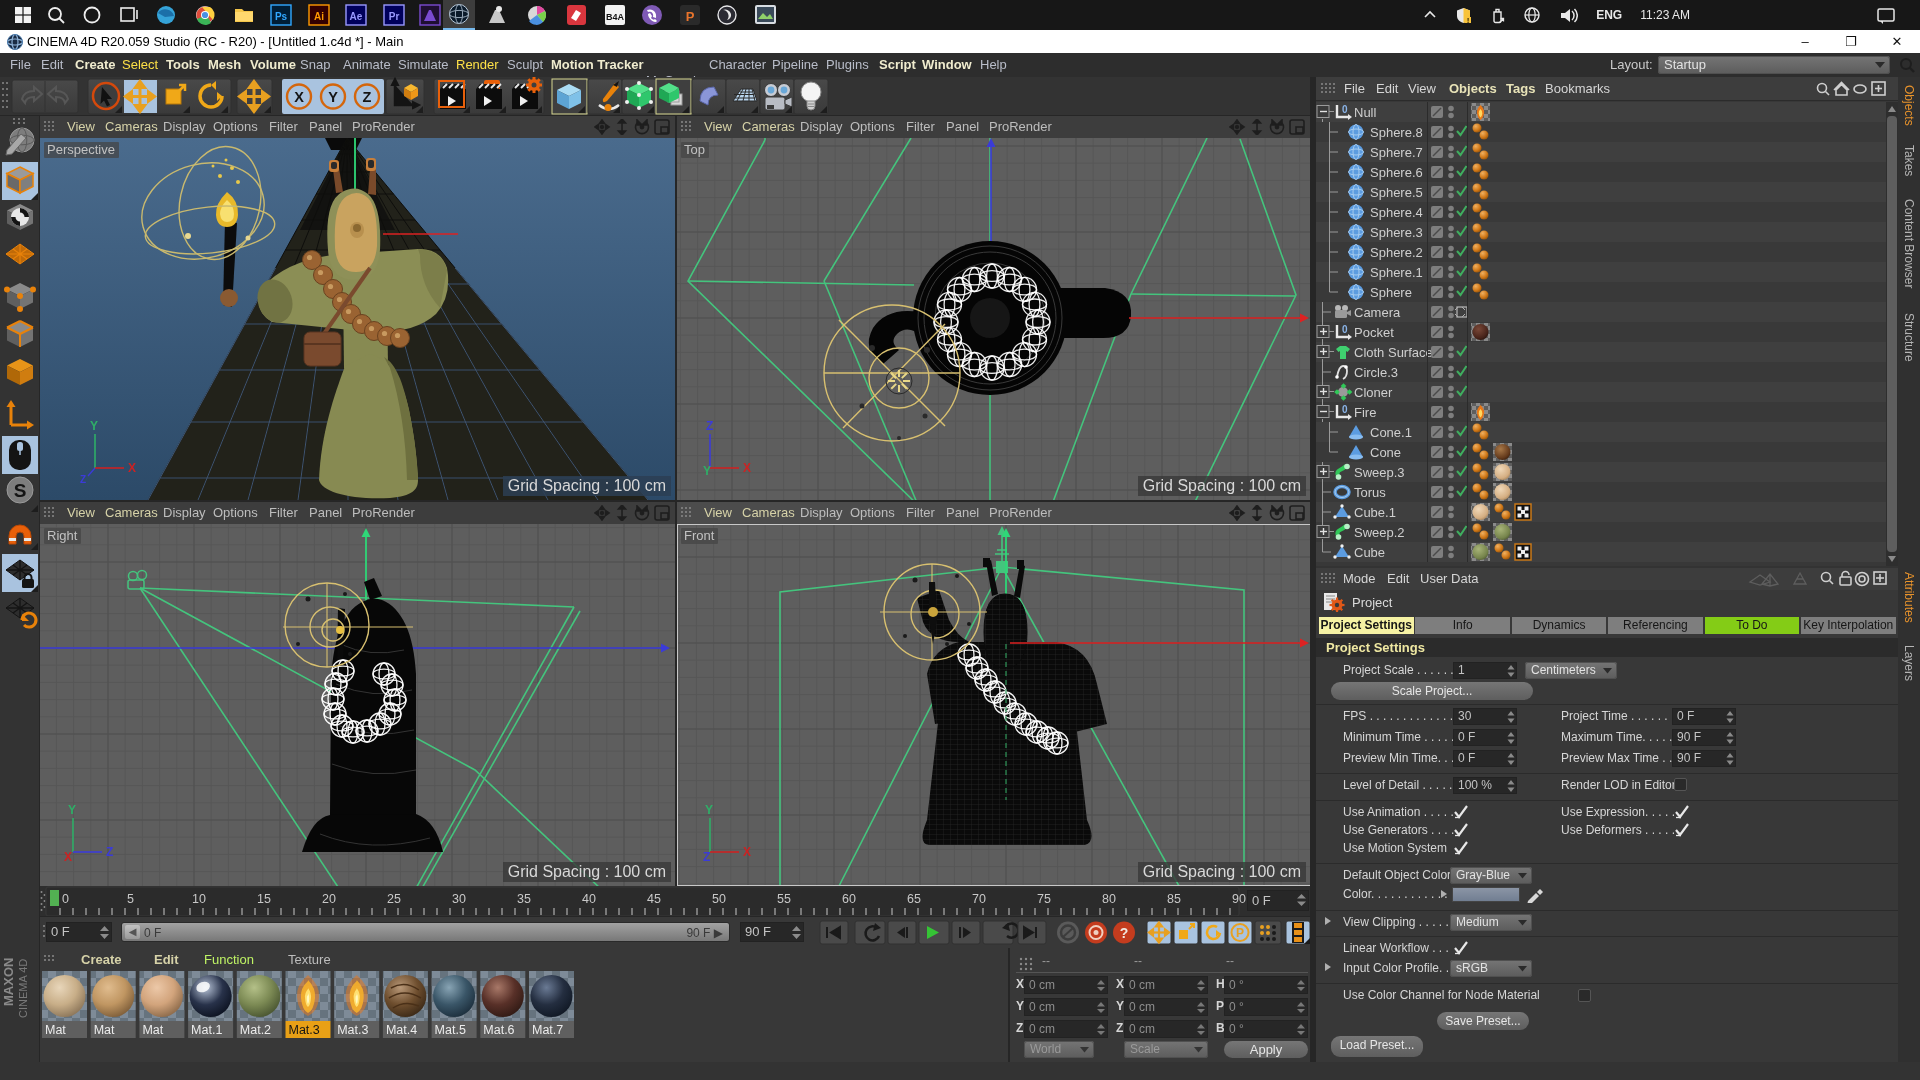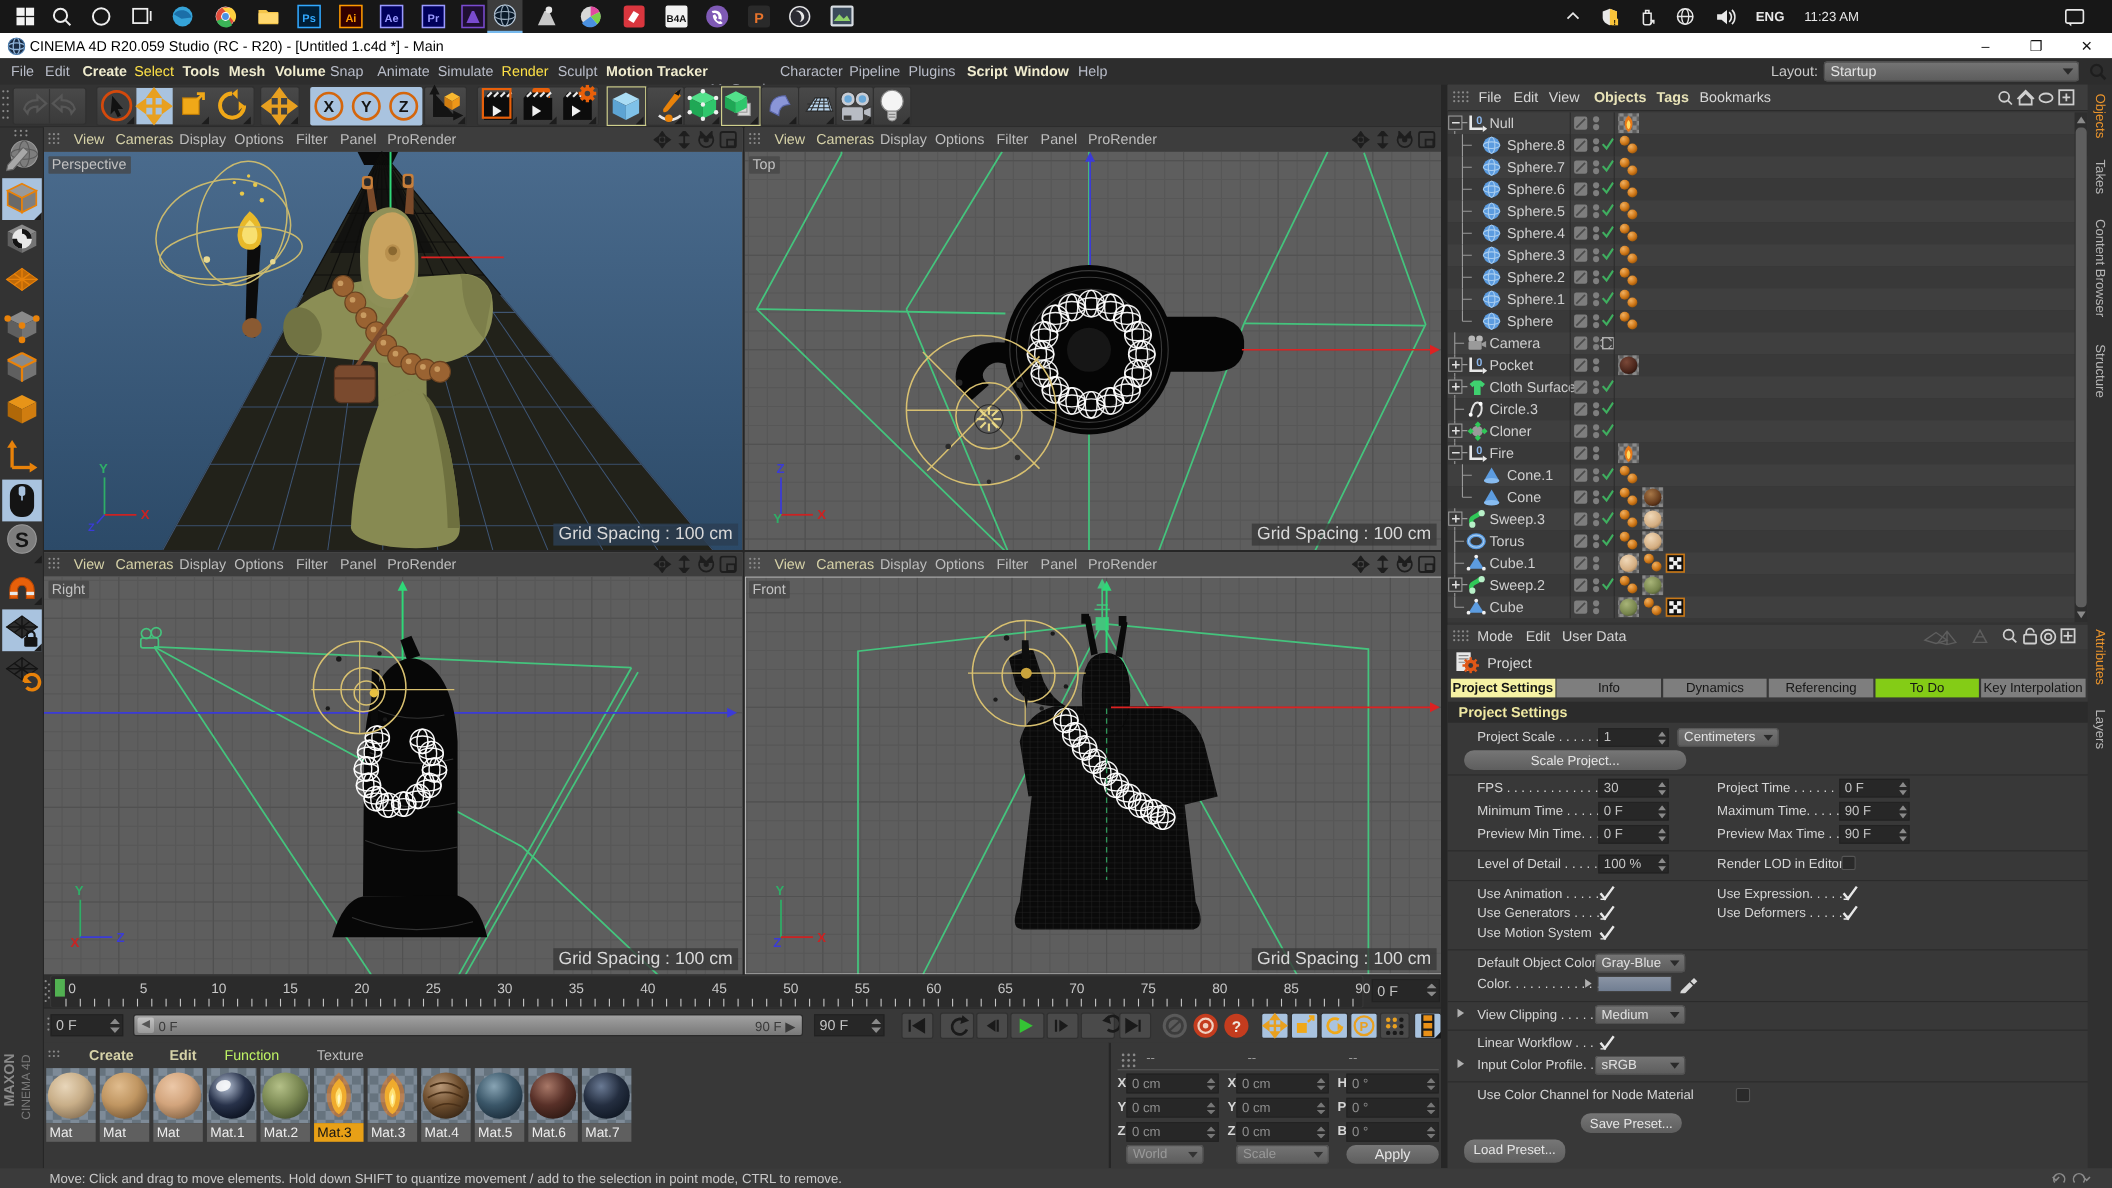--- a/index.html
+++ b/index.html
@@ -2595,22 +2595,13 @@
       </div>
   </div>
   <div id="tabstrip" class="abs">
     <span class="vtext on" style="top:8px;">Objects</span>
     <span class="vtext" style="top:68px;">Takes</span>
     <span class="vtext" style="top:122px;">Content Browser</span>
     <span class="vtext" style="top:236px;">Structure</span>
     <span class="vtext on" style="top:495px;">Attributes</span>
     <span class="vtext" style="top:568px;">Layers</span>
   </div>
-  <div id="statusbar" class="abs">
-      <span style="position:absolute;left:45px;top:2px;">Move: Click and drag to move elements. Hold down SHIFT to quantize movement / add to the selection in point mode, CTRL to remove.</span>
-  <svg style="position:absolute;right:6px;top:2px" width="50" height="14">
-        <g stroke="#8a8a8a" fill="none" stroke-width="1.4">
-          <path d="M4 11 a5 5 0 1 1 8 0 M2 6 l3 3 3 -3"></path>
-          <path d="M30 11 a5 5 0 1 0 -8 0 M36 6 l-3 3 -3 -3"></path>
-        </g>
-      </svg>
-    </div>
 </div>
 
 </body></html>

